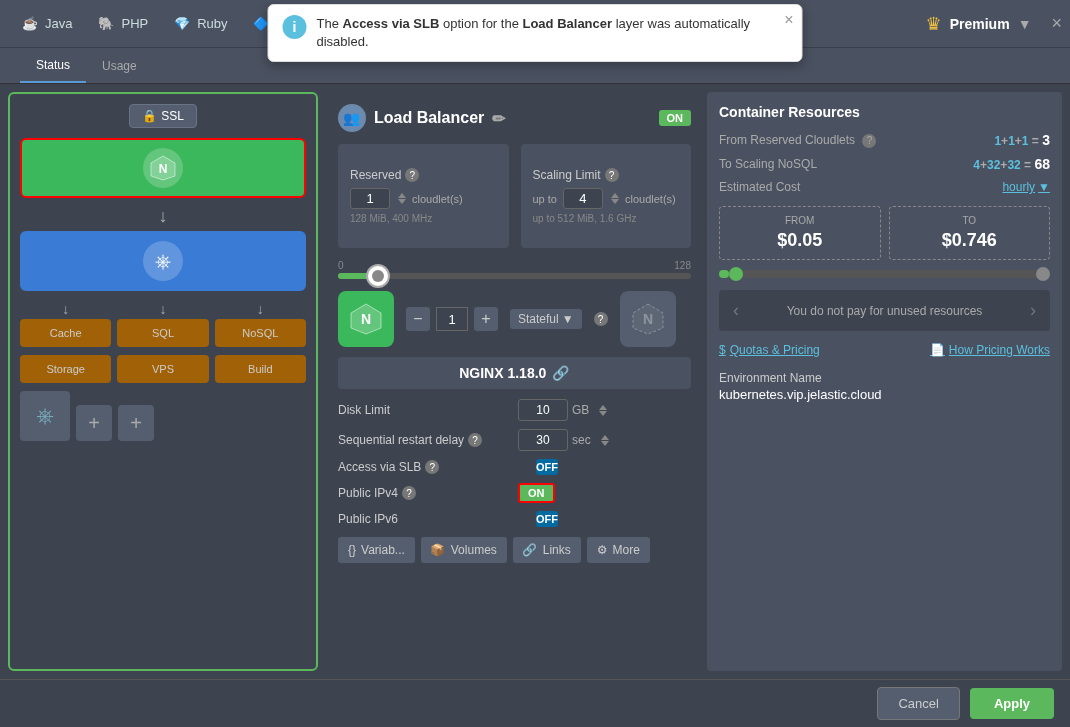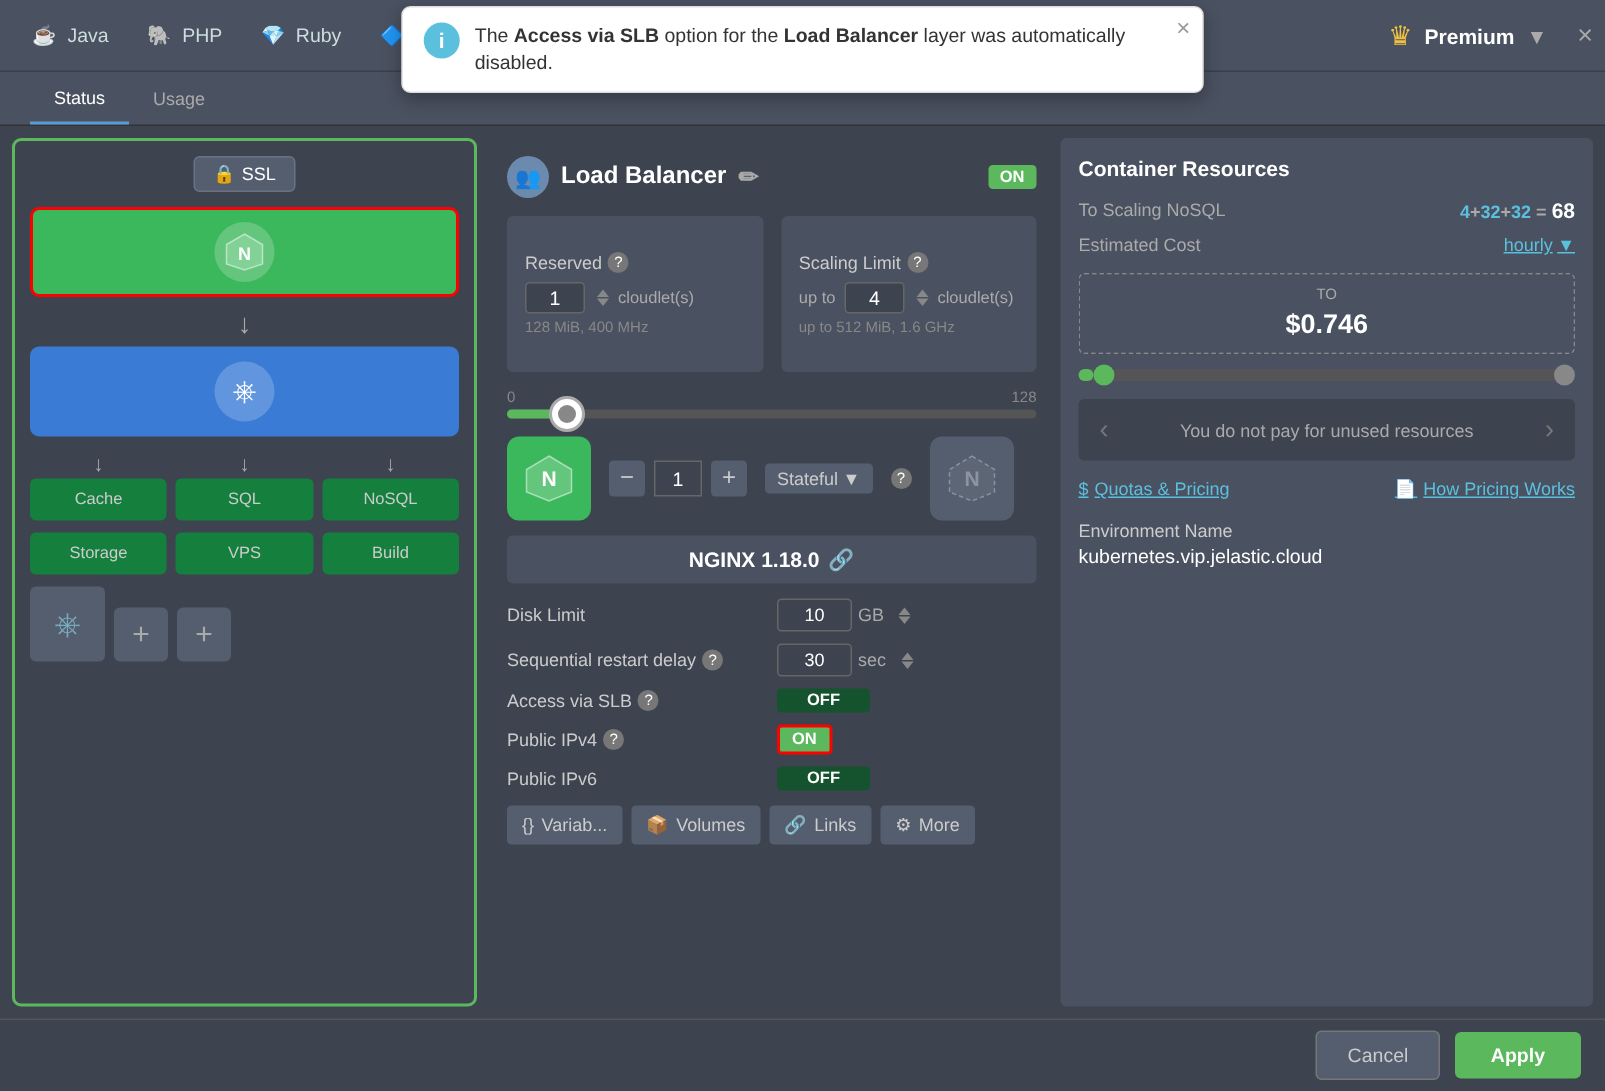--- a/index.html
+++ b/index.html
@@ -144,21 +144,21 @@
     }
     .storage-row > div {
       flex: 1;
       display: flex;
       flex-direction: column;
       align-items: center;
     }
     .arrow-down-small { color: #aaa; font-size: 14px; margin-bottom: 2px; }
 
     .node-btn {
-      background: #15803d;
+      background: #a16207;
       border-radius: 4px;
       padding: 8px 4px;
       text-align: center;
       font-size: 11px;
       color: #ccc;
       cursor: pointer;
       width: 100%;
     }
 
     .bottom-row {
@@ -215,26 +215,27 @@
     }
     .toggle-on {
       background: #5cb85c;
       color: #fff;
       border-radius: 3px;
       padding: 2px 8px;
       font-size: 11px;
       font-weight: bold;
     }
     .toggle-off {
-      background: #14532d;
+      background: #0369a1;
       color: #fff;
       border-radius: 3px;
-      padding: 2px 20px;
+      padding: 2px 0;
       font-size: 11px;
       font-weight: bold;
+      margin-left: 18px;
     }
 
     .section-label {
       color: #aaa;
       font-size: 11px;
       margin-bottom: 8px;
     }
 
     .scaling-row {
       display: flex;
@@ -914,38 +915,51 @@
       <div class="action-btn">
         <span>⚙</span>
         <span>More</span>
       </div>
     </div>
   </div>
 
   <div class="right-panel">
     <div class="container-resources">Container Resources</div>
 
+    <div class="resource-row">
+      <div class="resource-label">
+        <span>From Reserved Cloudlets</span>
+        <span style="display:inline-block; width:14px; height:14px; background:#777; border-radius:50%; text-align:center; font-size:10px; line-height:14px; margin-left:4px;">?</span>
+      </div>
+      <div class="resource-value">
+        <span style="color:#5bc0de;">1</span><span style="color:#aaa;">+</span><span style="color:#5bc0de;">1</span><span style="color:#aaa;">+</span><span style="color:#5bc0de;">1</span><span style="color:#aaa;"> = </span><span class="total">3</span>
+      </div>
+    </div>
 
     <div class="resource-row">
       <div class="resource-label">To Scaling NoSQL</div>
       <div class="resource-value">
         <span style="color:#5bc0de;">4</span><span style="color:#aaa;">+</span><span style="color:#5bc0de;">32</span><span style="color:#aaa;">+</span><span style="color:#5bc0de;">32</span><span style="color:#aaa;"> = </span><span class="total">68</span>
       </div>
     </div>
 
     <div class="estimated-row">
       <div class="resource-label">Estimated Cost</div>
       <div class="hourly-select">
         <span>hourly</span>
         <span>▼</span>
       </div>
     </div>
 
     <div class="price-boxes">
       <div class="price-box">
+        <div class="price-box-label">FROM</div>
+        <div class="price-box-value">$0.05</div>
+      </div>
+      <div class="price-box">
         <div class="price-box-label">TO</div>
         <div class="price-box-value">$0.746</div>
       </div>
     </div>
 
     <div style="position:relative; margin-bottom:12px;">
       <div style="height:8px; background:#555; border-radius:4px; position:relative;">
         <div style="position:absolute; left:3%; width:14px; height:14px; background:#5cb85c; border-radius:50%; top:-3px;"></div>
         <div style="position:absolute; right:0; width:14px; height:14px; background:#888; border-radius:50%; top:-3px;"></div>
         <div style="height:100%; width:3%; background:#5cb85c; border-radius:4px;"></div>

